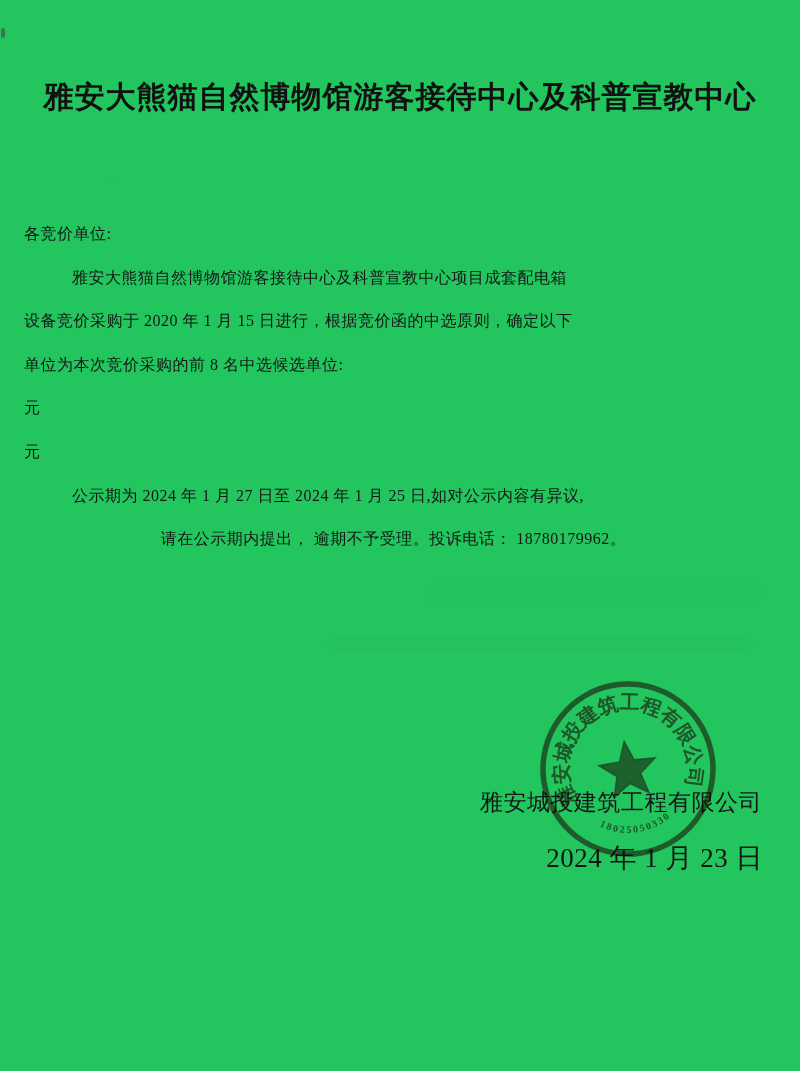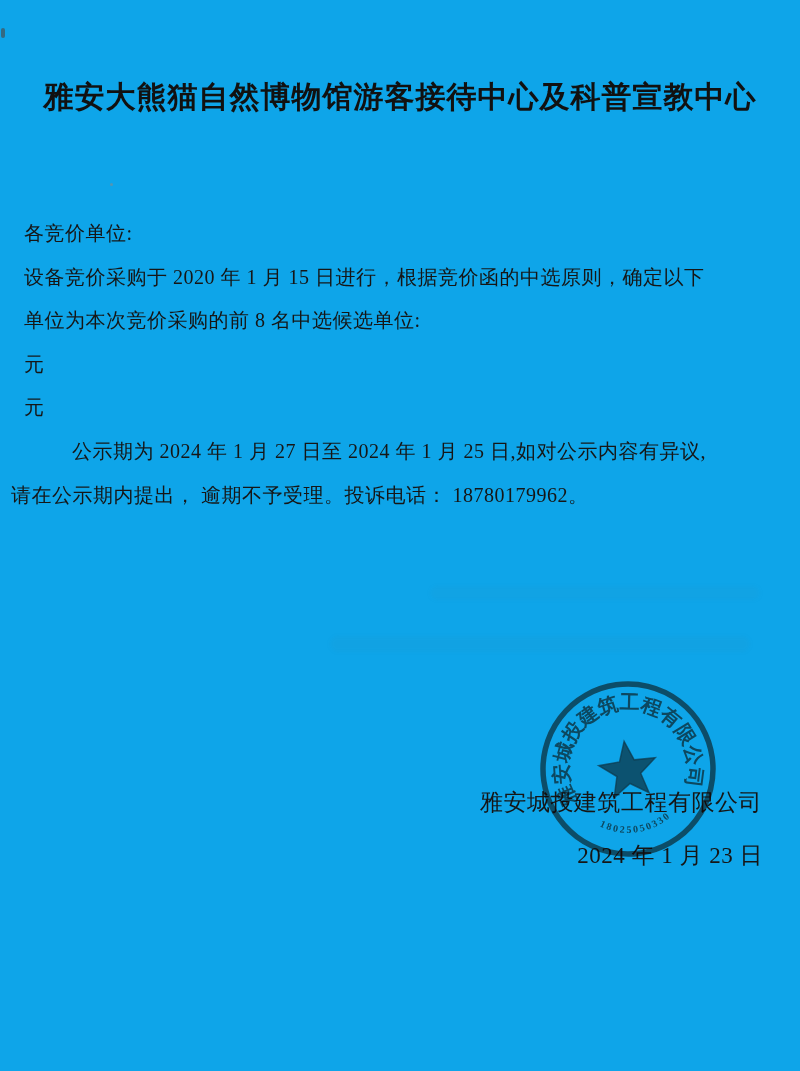--- a/index.html
+++ b/index.html
@@ -5,53 +5,53 @@
   html,body{margin:0;padding:0;}
   body{
     width:800px;height:1071px;
     background:#f4f4f2;
     font-family:"Liberation Serif","DejaVu Serif",serif;
     overflow:hidden;
   }
   .page{
     position:relative;
     width:800px;height:1071px;
-    background:#0ea5e9;
+    background:#22c55e;
     color:#1c1c1c;
   }
   
   .title{
     position:absolute;top:70px;left:0;right:0;
     text-align:center;
     font-family:"DejaVu Sans","Liberation Sans",sans-serif;
     font-weight:bold;
     font-size:30px;
     line-height:53px;
     letter-spacing:1px;
     color:#111;
   }
   
   .body-text{
     position:absolute;top:212px;left:24px;right:24px;
-    font-size:20px;
+    font-size:16px;
     line-height:43.6px;
     letter-spacing:0.5px;
     color:#161616;
   }
   .body-text .line{white-space:nowrap;}
   .body-text .indent{padding-left:48px;}
-  .body-text .outdent{margin-left:-13px;}
+  .body-text .outdent{margin-left:-13px;text-align:center;}
   
   .sig-company{
     position:absolute;top:787px;right:38px;
     font-size:23px;letter-spacing:0.5px;white-space:nowrap;color:#161616;
   }
   .sig-date{
     position:absolute;top:840px;right:37px;
-    font-size:23px;letter-spacing:0.5px;white-space:nowrap;color:#161616;
+    font-size:27px;letter-spacing:0.5px;white-space:nowrap;color:#161616;
   }
   
   .seal{
     position:absolute;left:533px;top:674px;
     width:190px;height:190px;
     mix-blend-mode:multiply;
     pointer-events:none;
   }
   .seal svg{width:100%;height:100%;}
   .seal-arc-label{
@@ -72,20 +72,21 @@
 <body>
 
 <div class="page">
 
   <div class="title">
     <div>雅安大熊猫自然博物馆游客接待中心及科普宣教中心</div>
   </div>
 
   <div class="body-text">
     <div class="line">各竞价单位:</div>
+    <div class="line indent">雅安大熊猫自然博物馆游客接待中心及科普宣教中心项目成套配电箱</div>
     <div class="line">设备竞价采购于 2020 年 1 月 15 日进行，根据竞价函的中选原则，确定以下</div>
     <div class="line">单位为本次竞价采购的前 8 名中选候选单位:</div>
     <div class="line">元</div>
     <div class="line">元</div>
     <div class="line indent">公示期为 2024 年 1 月 27 日至 2024 年 1 月 25 日,如对公示内容有异议,</div>
     <div class="line outdent">请在公示期内提出， 逾期不予受理。投诉电话： 18780179962。</div>
   </div>
 
   <div class="sig-company">雅安城投建筑工程有限公司</div>
   <div class="sig-date">2024 年 1 月 23 日</div>

